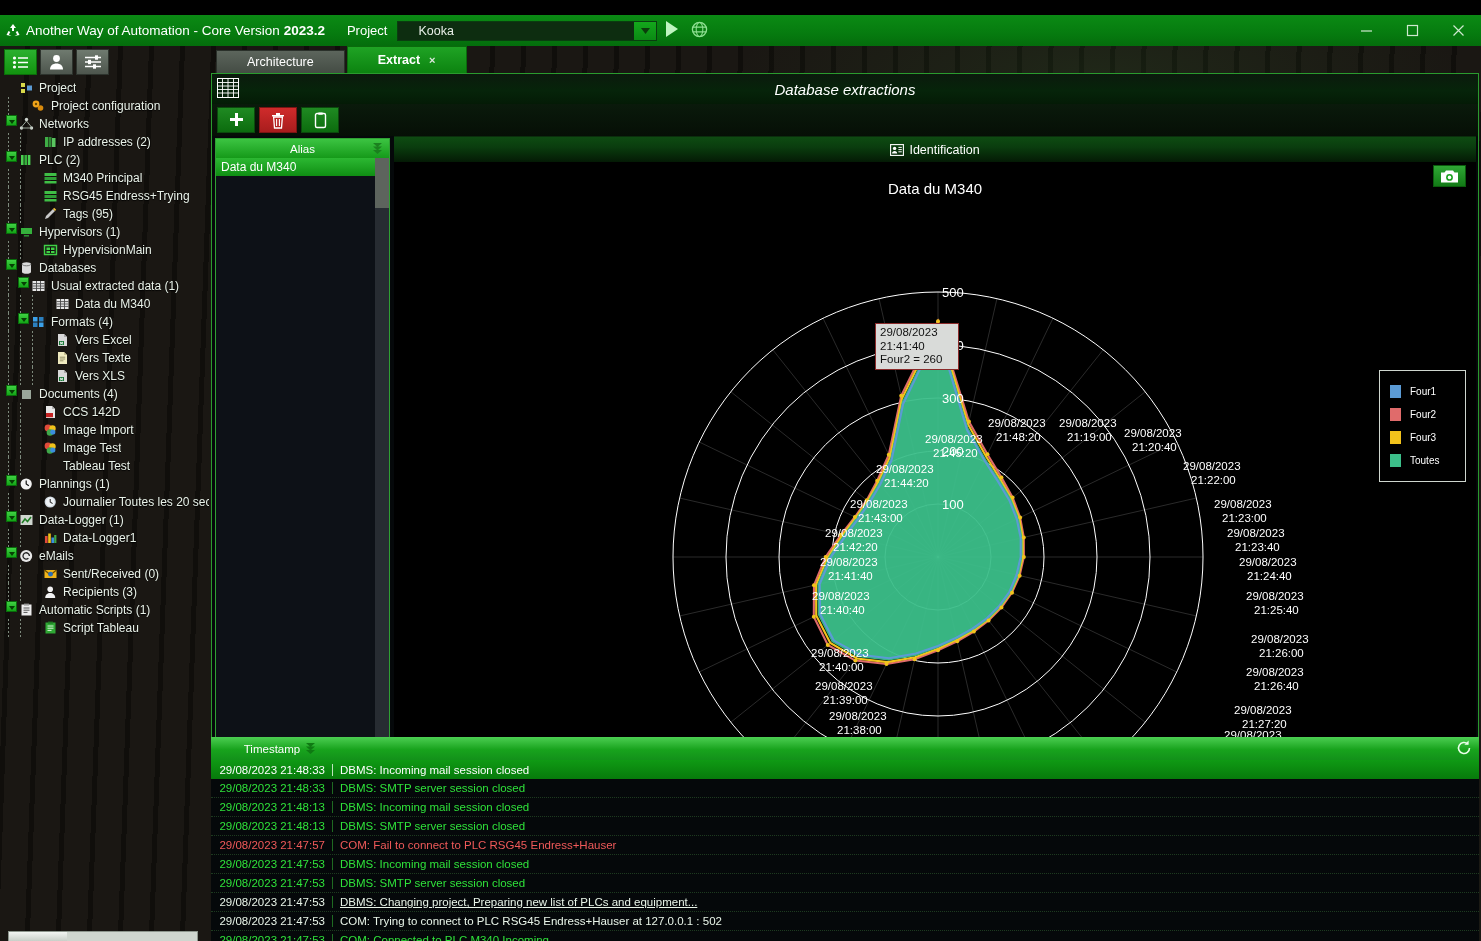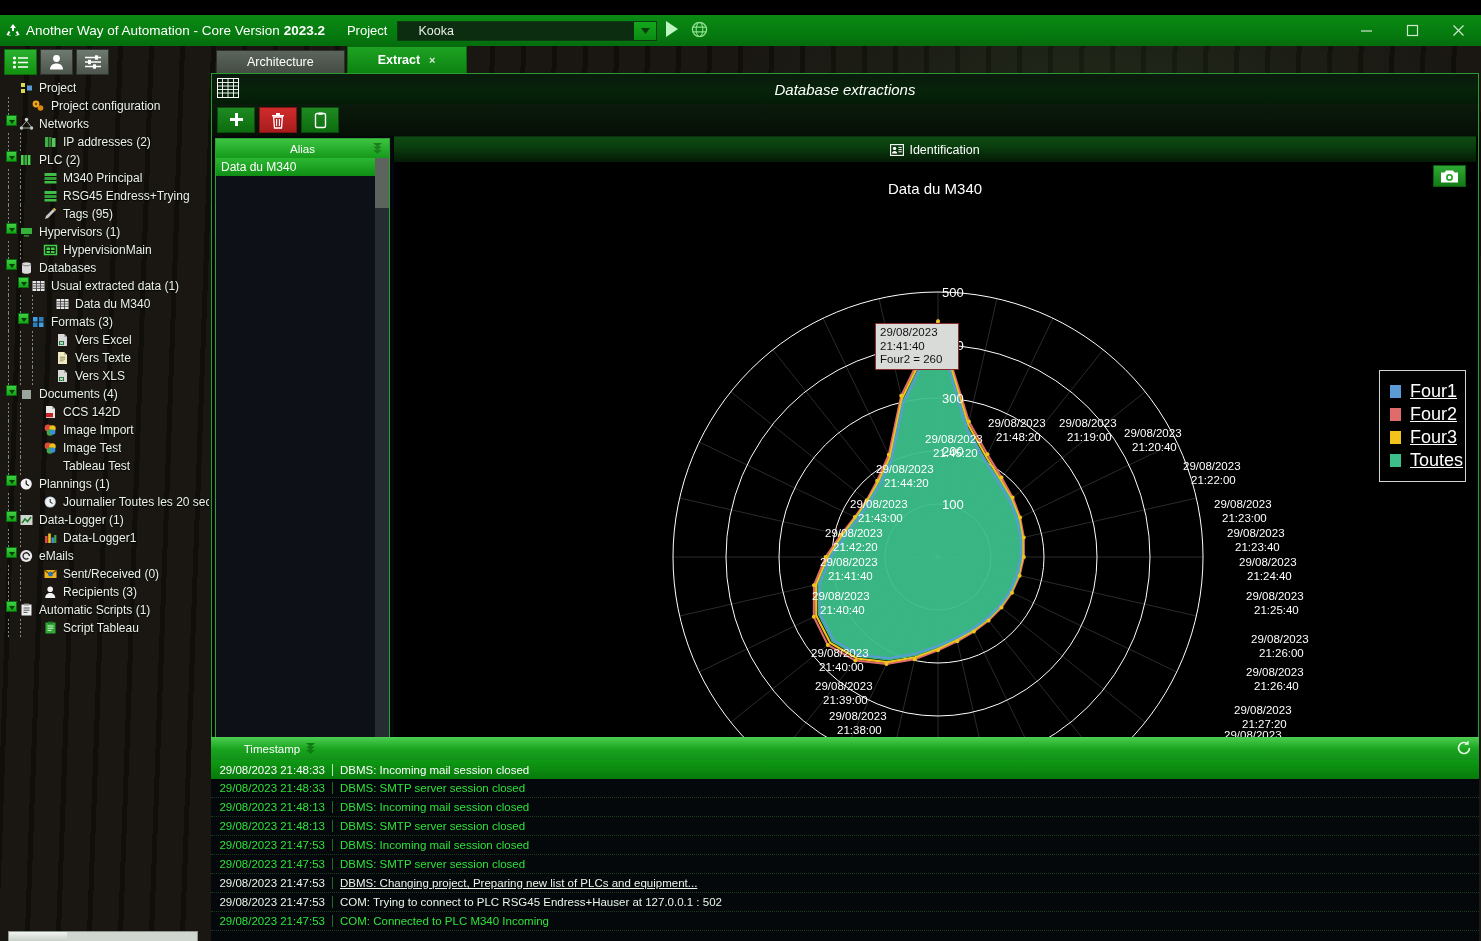--- a/index.html
+++ b/index.html
@@ -112,21 +112,21 @@
                   text-shadow:0 1px 1px rgba(0,0,0,.6); }
 
   
   .graph{ position:absolute; left:182px; right:2px; top:26px; bottom:0; background:#000; overflow:hidden; }
   .gtitle{ position:absolute; left:0; right:0; top:18px; text-align:center; color:#fff; font-size:15px; }
   .camerabtn{ position:absolute; right:10px; top:3px; width:33px; height:22px;
               background:linear-gradient(#2fa834,#127a16); border:1px solid #0b5c0d;
               display:flex; align-items:center; justify-content:center; }
   .legend{ position:absolute; right:10px; top:208px; width:87px; background:#000; border:1px solid #cfd6cf;
            padding:9px 0 9px 10px; }
-  .legitem{ display:flex; align-items:center; height:23px; font-size:18px; color:#fff;text-decoration:underline; }
+  .legitem{ display:flex; align-items:center; height:23px; font-size:10px; color:#fff; }
   .legsw{ width:11px; height:13px; margin-right:9px; display:inline-block; }
   .tooltip{ position:absolute; left:481px; top:161px; width:84px; background:#d9dbd9; border:1px solid #8b2b2b;
             padding:2px 4px; color:#111; font-size:11.5px; line-height:13.5px; z-index:5; }
 
   
   .logpane{ position:absolute; left:2px; right:2px; bottom:2px; height:217px; background:#05080a; }
   .loghdr{ height:23px; background:linear-gradient(#4cce52,#18a31d 55%,#13911a); display:flex; align-items:center;
            position:relative; color:#fff; font-size:11.5px; }
   .loghdr .c1{ width:122px; text-align:center; }
   .loghdr .c2{ flex:1; text-align:center; }
@@ -403,21 +403,21 @@
           </span>
           <span class="tw"><span class="exp"></span></span>
           <span class="ico">
             <svg width="15" height="14" viewBox="0 0 15 14">
               <rect x="2" y="2" width="4.5" height="4.5" fill="#3ba0e8"></rect>
               <rect x="8" y="2" width="4.5" height="4.5" fill="#2b7fbe"></rect>
               <rect x="2" y="7.5" width="4.5" height="4.5" fill="#2b7fbe"></rect>
               <rect x="8" y="7.5" width="4.5" height="4.5" fill="#3ba0e8"></rect>
             </svg>
           </span>
-          <span class="lbl">Formats (3)</span>
+          <span class="lbl">Formats (4)</span>
         </div>
         <div class="tnode">
           <span style="display: inline-block; flex: 0 0 42px; height: 18px; position: relative;">
             <span class="dotline" style="left: 8px;"></span>
             <span class="dotline" style="left: 20px;"></span>
             <span class="dotline" style="left: 32px;"></span>
           </span>
           <span class="tw"></span>
           <span class="ico">
             <svg width="15" height="14" viewBox="0 0 15 14">
@@ -1006,20 +1006,24 @@
           </div>
           <div class="logrow">
             <span class="ts" style="color: rgb(47, 226, 58);">29/08/2023 21:48:13</span>
             <span class="dt" style="color: rgb(47, 226, 58);">DBMS: Incoming mail session closed</span>
           </div>
           <div class="logrow">
             <span class="ts" style="color: rgb(47, 226, 58);">29/08/2023 21:48:13</span>
             <span class="dt" style="color: rgb(47, 226, 58);">DBMS: SMTP server session closed</span>
           </div>
           <div class="logrow">
+            <span class="ts" style="color: rgb(240, 90, 90);">29/08/2023 21:47:57</span>
+            <span class="dt" style="color: rgb(240, 90, 90);">COM: Fail to connect to PLC RSG45 Endress+Hauser</span>
+          </div>
+          <div class="logrow">
             <span class="ts" style="color: rgb(47, 226, 58);">29/08/2023 21:47:53</span>
             <span class="dt" style="color: rgb(47, 226, 58);">DBMS: Incoming mail session closed</span>
           </div>
           <div class="logrow">
             <span class="ts" style="color: rgb(47, 226, 58);">29/08/2023 21:47:53</span>
             <span class="dt" style="color: rgb(47, 226, 58);">DBMS: SMTP server session closed</span>
           </div>
           <div class="logrow">
             <span class="ts" style="color: rgb(233, 245, 233);">29/08/2023 21:47:53</span>
             <span class="dt" style="color: rgb(233, 245, 233); text-decoration: underline;">DBMS: Changing project, Preparing new list of PLCs and equipment...</span>

